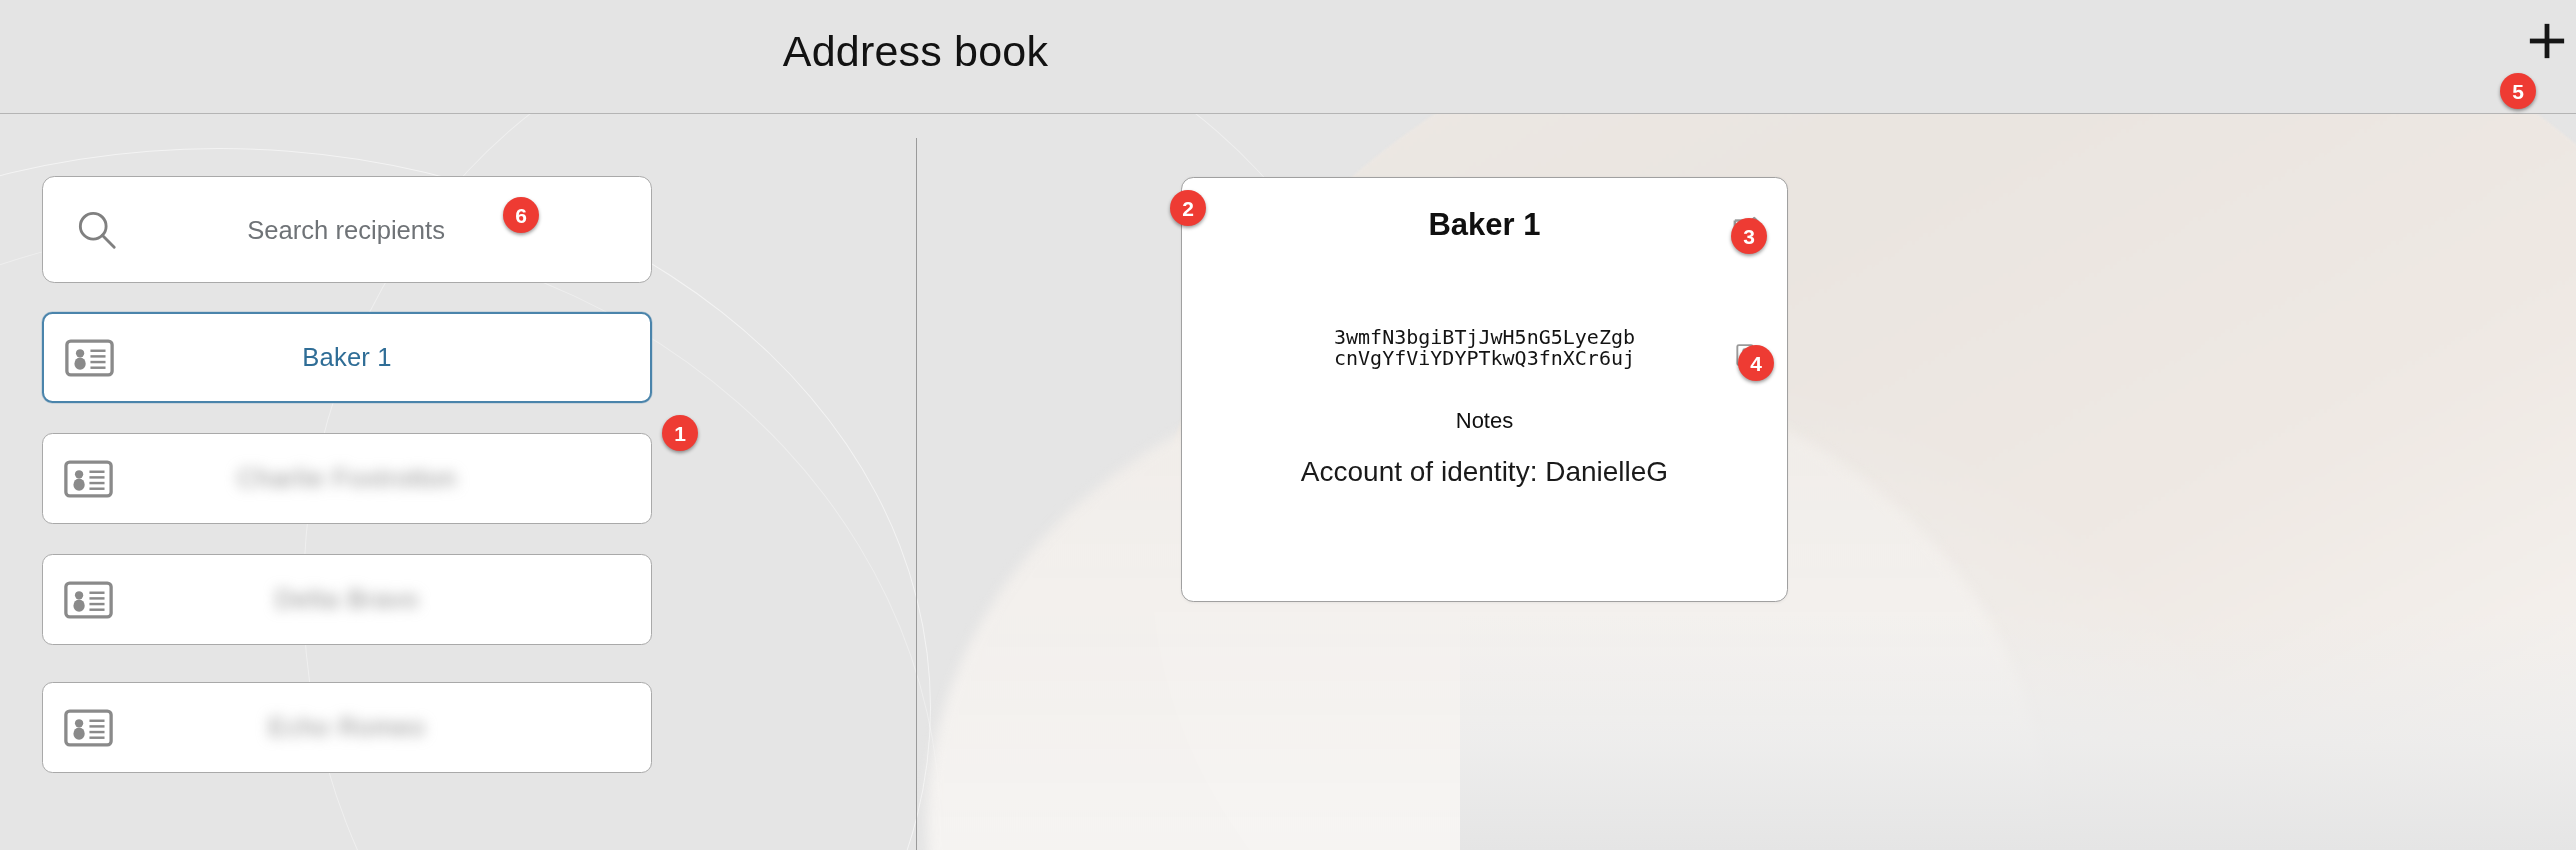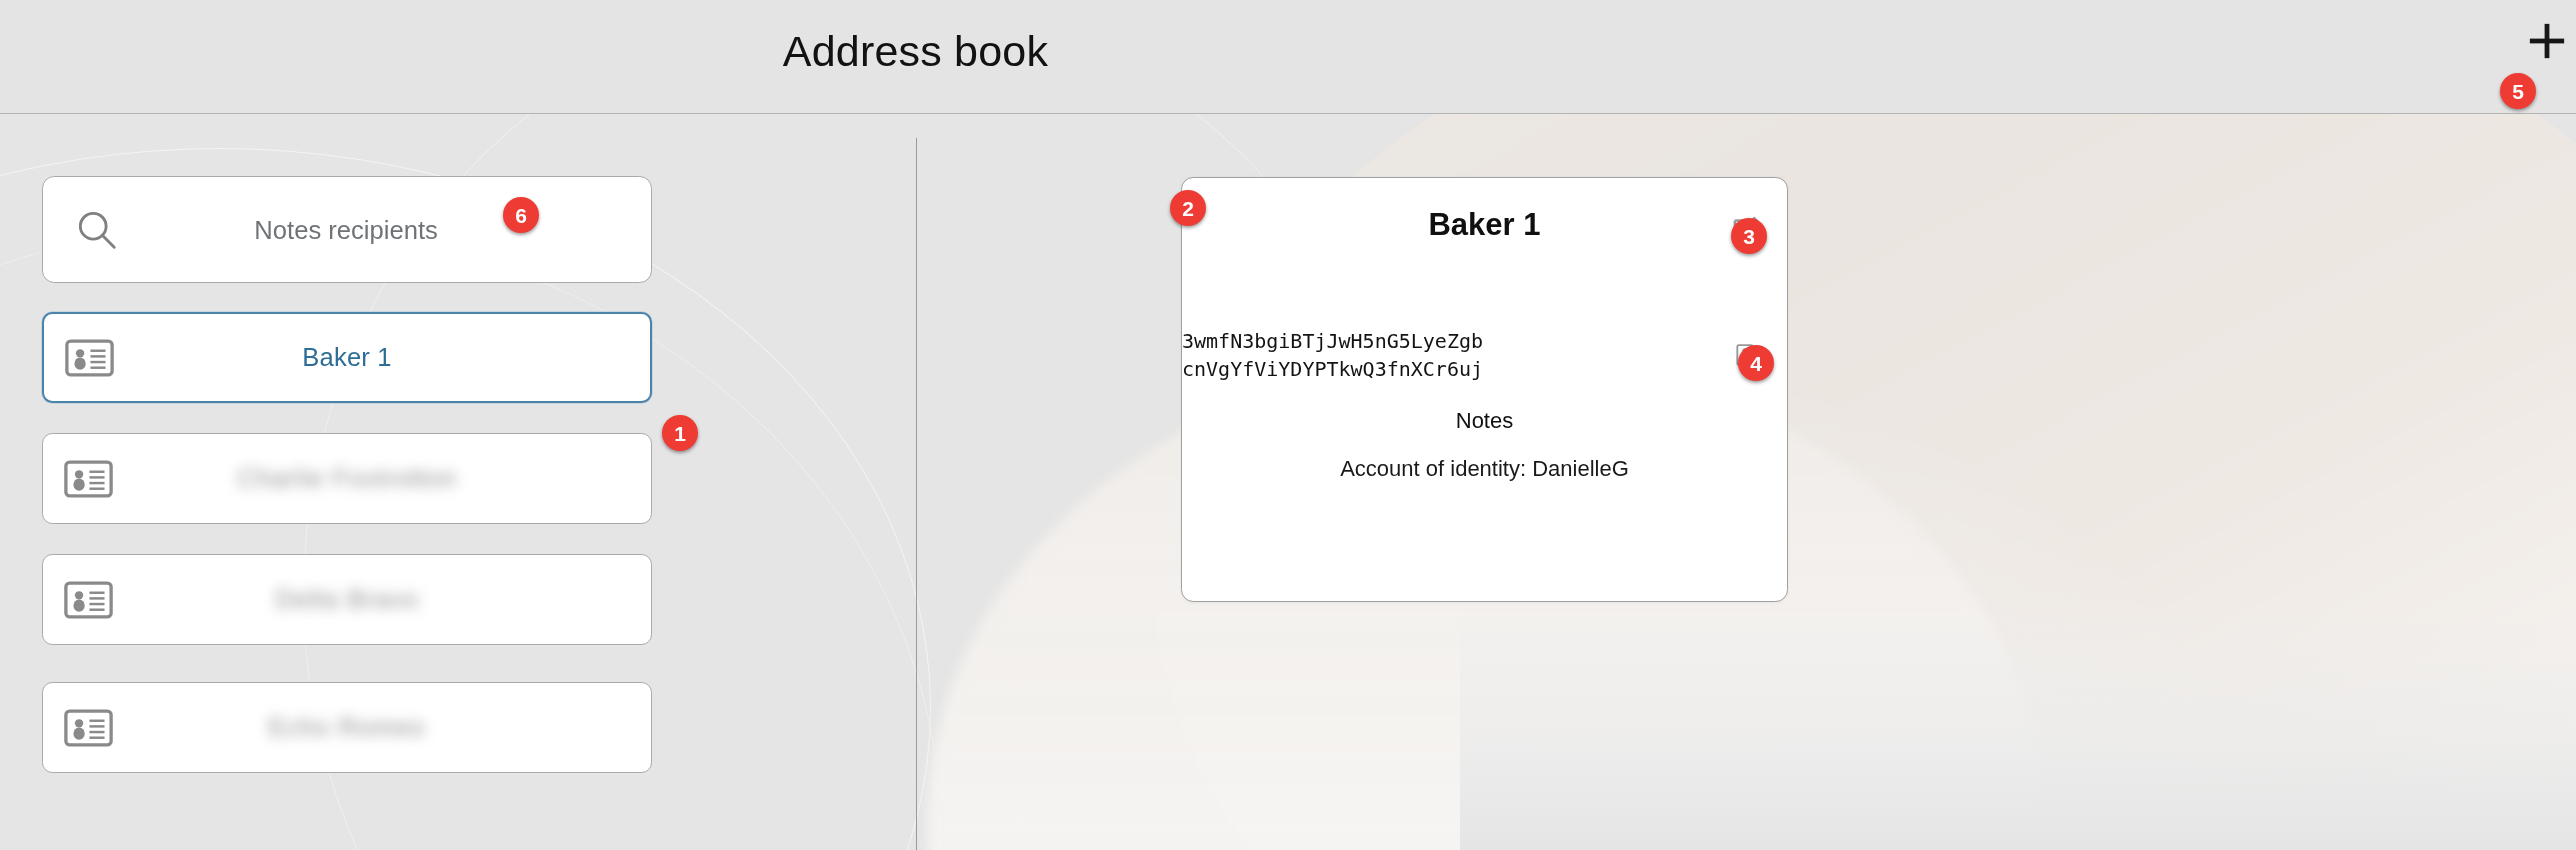--- a/index.html
+++ b/index.html
@@ -252,23 +252,24 @@
     top: 34px;
     width: 28.4px;
     height: 28.4px;
     cursor: pointer;
   }
   .card-address {
     position: absolute;
     left: 0;
     top: 149px;
     width: 100%;
+    text-align: center;
     font-family: "DejaVu Sans Mono", "Liberation Mono", monospace;
     font-size: 20px;
-    line-height: 28px;
+    line-height: 21px;
     color: #131313;
     letter-spacing: 0px;
     white-space: pre;
   }
   .icon-copy {
     position: absolute;
     right: 26.5px;
     top: 166px;
     width: 25px;
     height: 26.5px;
@@ -282,21 +283,21 @@
     text-align: center;
     font-size: 22px;
     color: #101010;
   }
   .card-notes-value {
     position: absolute;
     left: 0;
     top: 278px;
     width: 100%;
     text-align: center;
-    font-size: 22px;
+    font-size: 28px;
     color: #1a1a1a;
   }
 
   
   .badge {
     position: absolute;
     width: 36px;
     height: 36px;
     border-radius: 50%;
     background: #ee3b33;
@@ -338,21 +339,21 @@
 
   <div class="divider-v"></div>
 
   <div class="sidebar">
 
     <div class="search-box">
       <svg class="search-icon" viewBox="0 0 44 44">
         <circle cx="17" cy="17" r="13.5" fill="none" stroke="#808080" stroke-width="3"></circle>
         <line x1="26.5" y1="26.5" x2="39" y2="39" stroke="#808080" stroke-width="3" stroke-linecap="round"></line>
       </svg>
-      <div class="search-placeholder">Notes recipients</div>
+      <div class="search-placeholder">Search recipients</div>
     </div>
 
     <div class="contact-list">
 
       <div class="contact-item selected" style="top:202px;">
         <svg class="vcard-icon" viewBox="0 0 52 40">
           <rect x="2" y="2" width="48" height="36" rx="4" ry="4" fill="none" stroke="#8a8a8a" stroke-width="3.5"></rect>
           <circle cx="16" cy="15" r="4.4" fill="#8a8a8a"></circle>
           <ellipse cx="16" cy="26" rx="6" ry="6.6" fill="#8a8a8a"></ellipse>
           <rect x="27" y="11" width="16" height="2.6" fill="#8a8a8a"></rect>

